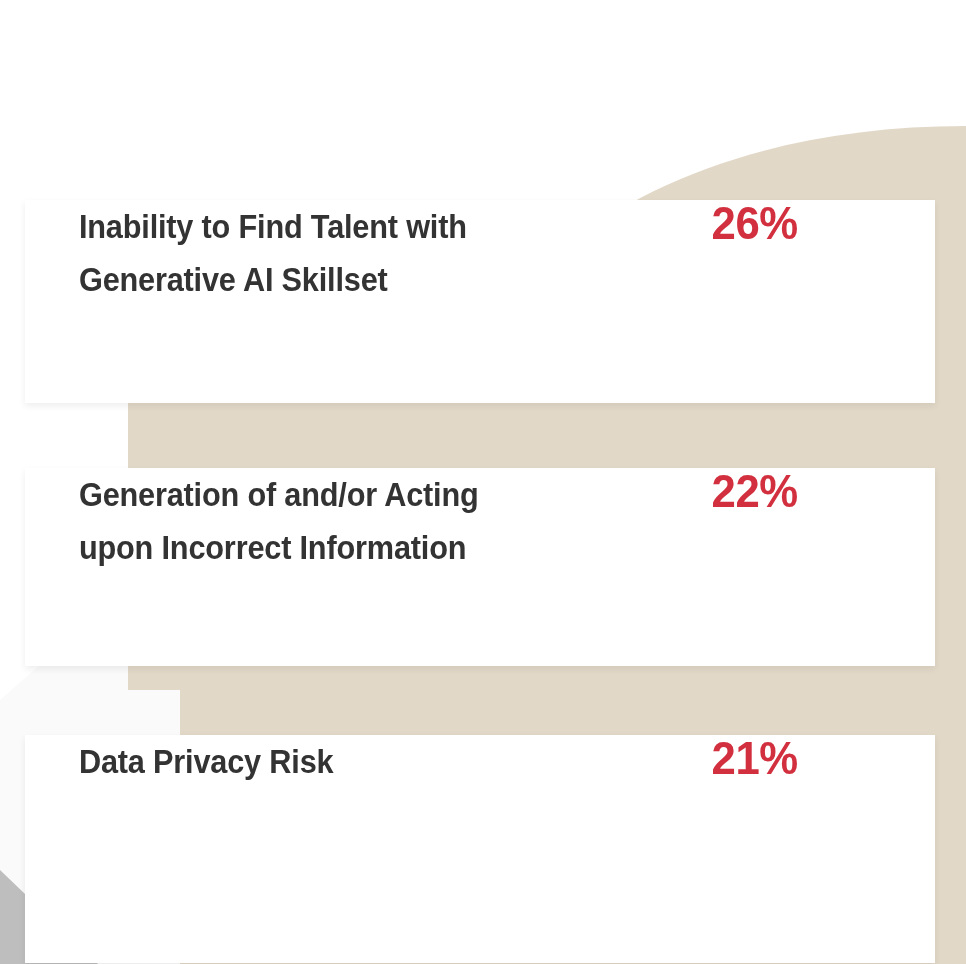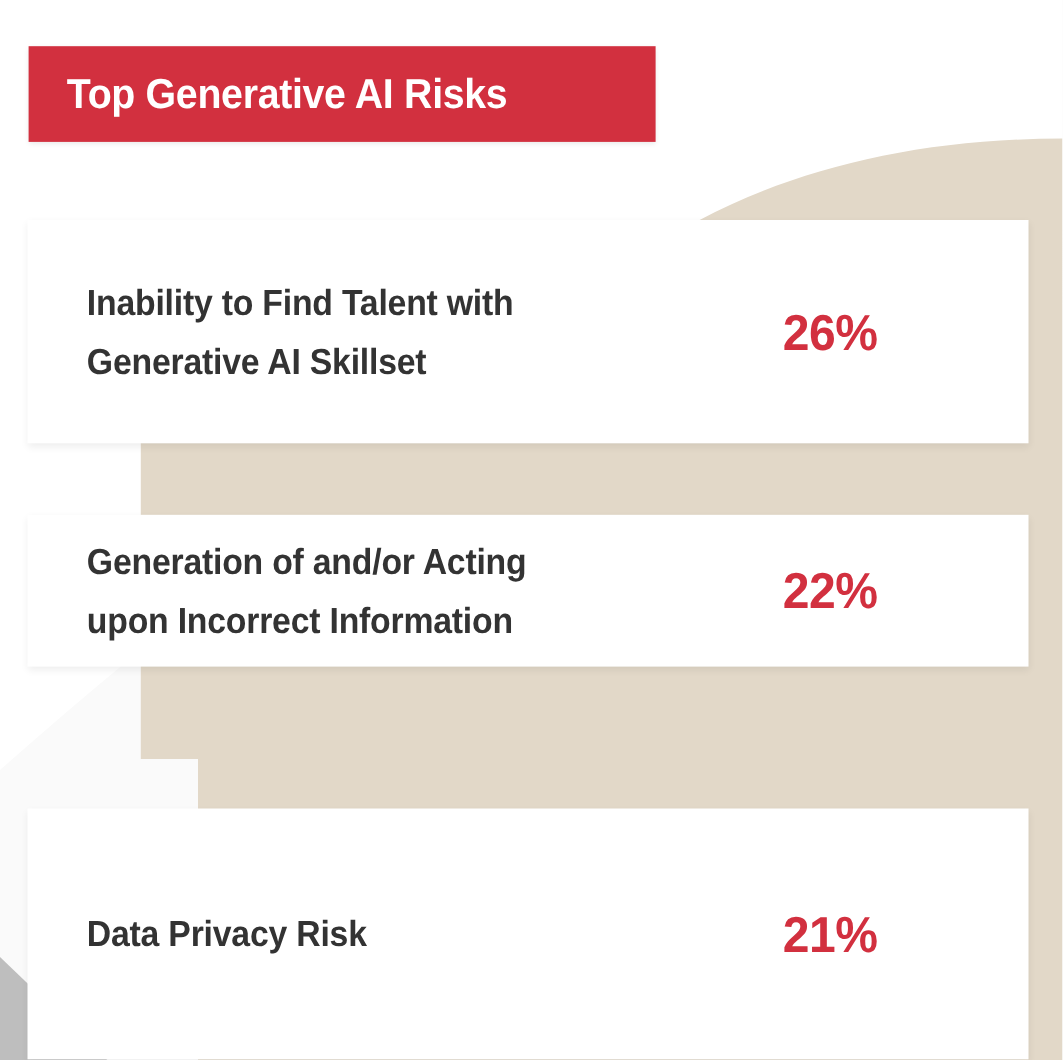--- a/index.html
+++ b/index.html
@@ -53,25 +53,25 @@
   }
 
   
   .risk-card {
     position: absolute;
     left: 25px;
     width: 910px;
     background: #ffffff;
     box-shadow: 0 3px 7px rgba(0,0,0,0.07);
     display: flex;
-    align-items: center;
+    align-items: flex-start;
     z-index: 4;
   }
   #risk-card-0 { top: 200px; height: 203px; }
-  #risk-card-1 { top: 468px; height: 138px; }
+  #risk-card-1 { top: 468px; height: 198px; }
   #risk-card-2 { top: 735px; height: 228px; }
 
   .risk-label {
     flex: 0 0 660px;
     padding-left: 58px;
     box-sizing: border-box;
     color: #333333;
     font-size: 33px;
     font-weight: bold;
     line-height: 1.62;
@@ -113,23 +113,20 @@
              L 128 400
              L 128 690
              L 180 690
              L 180 964
              L 966 964
              Z" fill="#e2d8c8"></path>
 
     <path d="M 0 870 L 98 964 L 0 964 Z" fill="#bebebe"></path>
   </svg>
 
-  <div id="title-banner">
-    <span class="title-text">Top Generative AI Risks</span>
-  </div>
 
   <div class="risk-card" id="risk-card-0">
     <div class="risk-label">
       <span class="line">Inability to Find Talent with</span>
       <span class="line">Generative AI Skillset</span>
     </div>
     <div class="risk-value">26%</div>
   </div>
 
   <div class="risk-card" id="risk-card-1">

